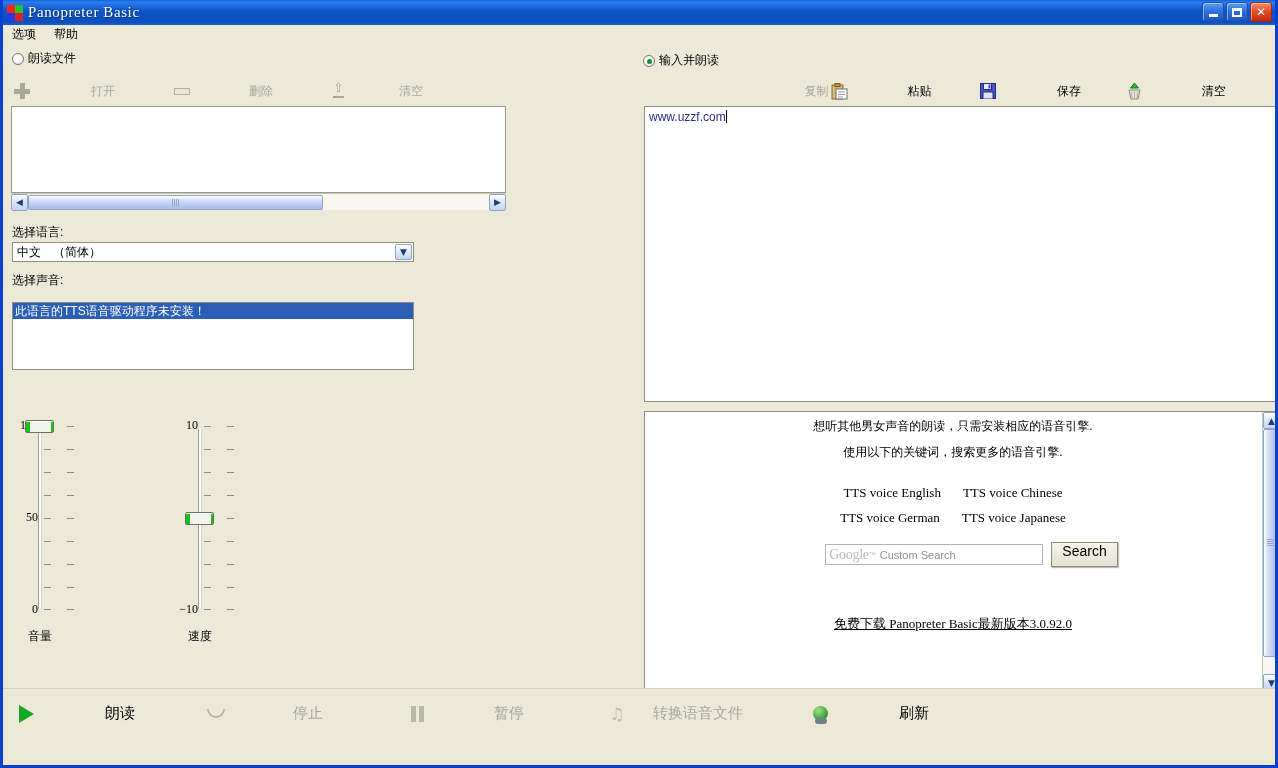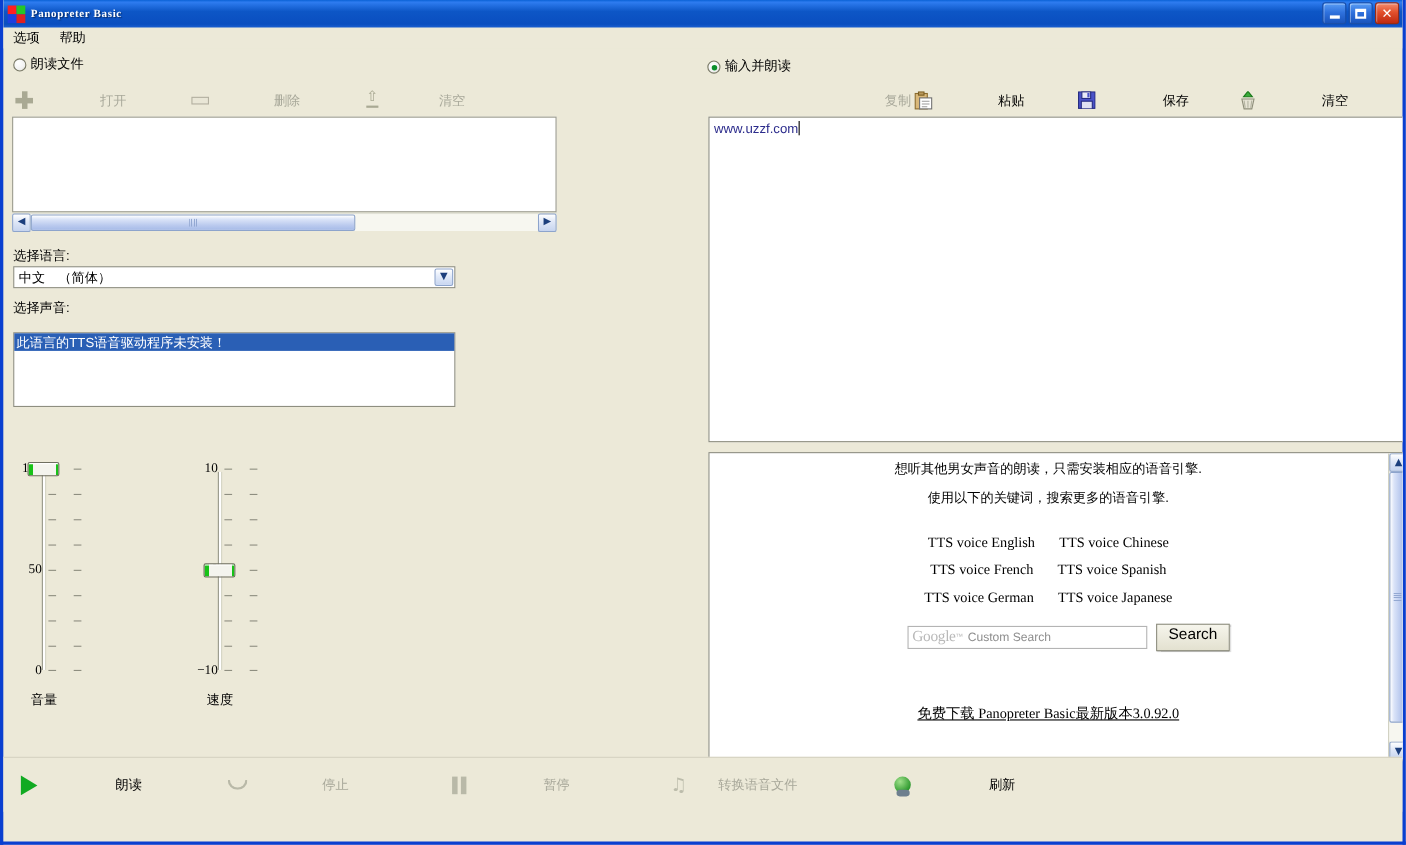--- a/index.html
+++ b/index.html
@@ -34,22 +34,22 @@
     margin-right: 5px; flex: 0 0 auto;
   }
   .logo-icon i { display:block; }
   .logo-icon i:nth-child(1){background:#ff2020;}
   .logo-icon i:nth-child(2){background:#26c626;}
   .logo-icon i:nth-child(3){background:#1f3fe0;}
   .logo-icon i:nth-child(4){background:#e02020;}
   .title-text {
     color: #ffffff;
     font-family: "Liberation Serif","DejaVu Serif",serif;
-    font-weight: bold;
-    font-size: 10px;
+    font-weight: normal;
+    font-size: 15px;
     letter-spacing: 0.6px;
     text-shadow: 1px 1px 1px rgba(0,0,0,.45);
   }
   .winbtns { position:absolute; right:3px; top:2px; display:flex; gap:2px; }
   .winbtn {
     width: 22px; height: 20px;
     border: 1px solid #1b4fa8;
     border-radius: 3px;
     display:flex; align-items:center; justify-content:center;
     color: #fff; font-size: 12px; font-weight: bold;
@@ -269,21 +269,21 @@
   }
 
   
   .bottombar {
     position:absolute; left:0; right:0; bottom:0; height:50px;
     background:#ece9d8; border-top:1px solid #d6d3c2;
     display:flex; align-items:center;
   }
   .bb-item { display:flex; align-items:center; }
   .bb-icon { width:26px; height:26px; display:flex; align-items:center; justify-content:center; }
-  .bb-label { font-size:12px; margin-left:10px; white-space:nowrap; }
+  .bb-label { font-size:15px; margin-left:10px; white-space:nowrap; }
   .bb-label.enabled { color:#000; }
   .bb-label.disabled { color:#a8a89a; }
 
   .ic-play { width:0;height:0;border-left:15px solid #11aa22;border-top:9px solid transparent;border-bottom:9px solid transparent; }
   .ic-pause { display:flex; gap:3px; }
   .ic-pause i { display:block; width:5px; height:16px; background:#b9b9a8; }
   .ic-stop { width:18px; height:9px; border:2px solid #b9b9a8; border-top:none; border-radius:0 0 10px 10px; }
   .ic-note { font-size:17px; color:#bcbcab; font-family:"DejaVu Sans",sans-serif; }
   .ic-globe {
     width:15px; height:15px; border-radius:50%;
@@ -489,24 +489,20 @@
     <div class="info-panel" style="left:641px;top:367px;width:636px;height:281px;">
       <div class="info-inner">
         <p class="info-line-cn">想听其他男女声音的朗读，只需安装相应的语音引擎.</p>
         <p class="info-line-cn" style="margin-bottom:24px;">使用以下的关键词，搜索更多的语音引擎.</p>
 
         <div class="kw-row">
           <span class="kw">TTS voice English</span>
           <span class="kw">TTS voice Chinese</span>
         </div>
         <div class="kw-row">
-          <span class="kw">TTS voice French</span>
-          <span class="kw">TTS voice Spanish</span>
-        </div>
-        <div class="kw-row">
           <span class="kw">TTS voice German</span>
           <span class="kw">TTS voice Japanese</span>
         </div>
 
         <div class="search-row">
           <div class="gsearch-box">
             <span class="glogo">Google</span>
               <span class="gtm">™</span>
             <span class="gtext">Custom Search</span>
           </div>

